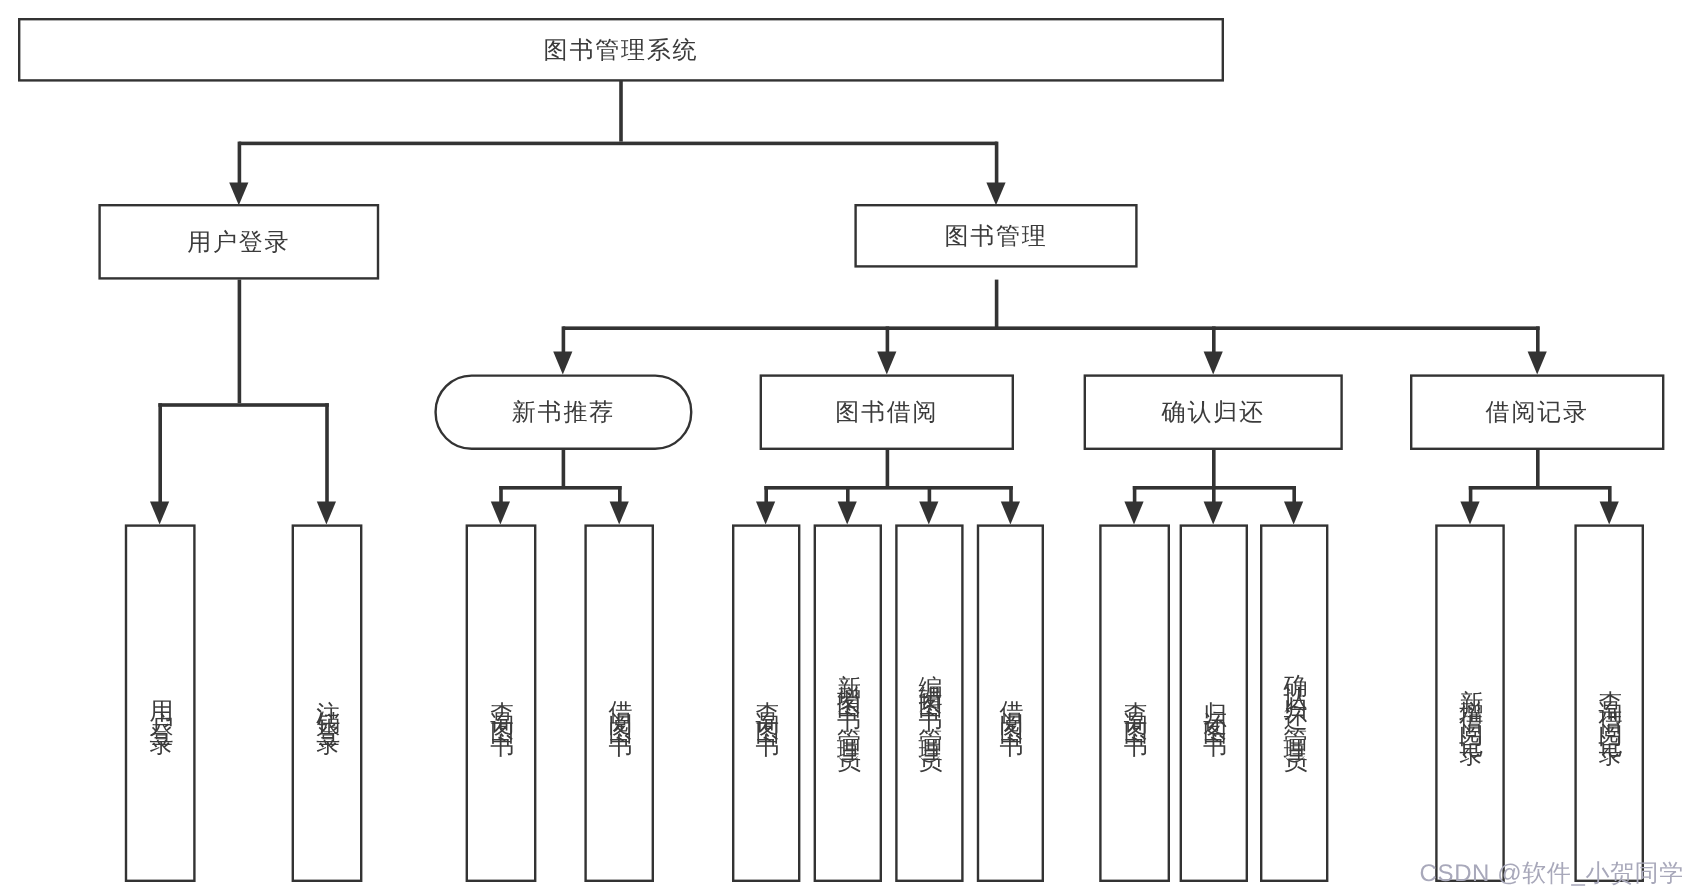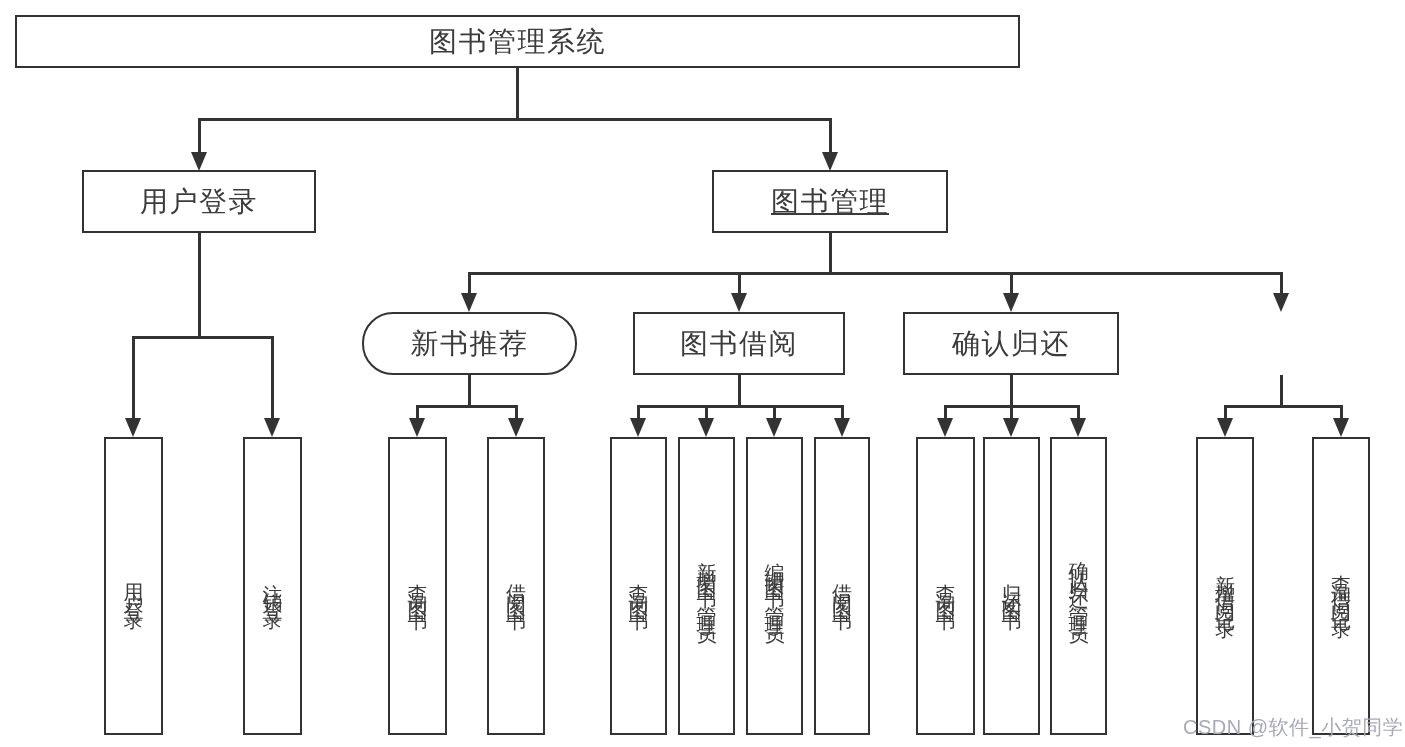--- a/index.html
+++ b/index.html
@@ -4,21 +4,21 @@
 <style>
   * { margin:0; padding:0; box-sizing:border-box; }
   html,body { background:#ffffff; }
   body { font-family:"Liberation Sans","DejaVu Sans",sans-serif; color:#3b3b3b; }
   .canvas { position:relative; width:1405px; height:747px; background:#ffffff; overflow:hidden; }
 
   .box {
     position:absolute; background:#ffffff; border:2.5px solid #333333;
     display:flex; align-items:center; justify-content:center;
   }
-  .label-h { font-size:28px; letter-spacing:1.5px; white-space:nowrap; }
+  .label-h { font-size:20px; letter-spacing:1.5px; white-space:nowrap; }
   .leaf { top:437px; height:298px; }
   .leaf .vtext {
     writing-mode:vertical-rl; text-orientation:mixed;
     font-size:20px; letter-spacing:9px; line-height:1.15; white-space:nowrap;
   }
 
   .hline { position:absolute; height:2.5px; background:#333333; }
   .vline { position:absolute; width:2.5px; background:#333333; }
   .ahead {
     position:absolute; width:0; height:0;
@@ -43,21 +43,21 @@
   <div class="vline" style="left:516px; top:67px;  height:51px;"></div>
   <div class="hline" style="left:199px; top:118px; width:632px;"></div>
   <div class="vline" style="left:198px; top:118px; height:36px;"></div>
   <div class="ahead" style="left:191px; top:152px;"></div>
   <div class="vline" style="left:829px; top:118px; height:36px;"></div>
   <div class="ahead" style="left:822px; top:152px;"></div>
 
   <div class="box" style="left:82px; top:170px; width:234px; height:63px;">
     <span class="label-h">用户登录</span>
   </div>
-  <div class="box" style="left:712px; top:170px; width:236px; height:63px;text-decoration:underline;">
+  <div class="box" style="left:712px; top:170px; width:236px; height:53px;">
     <span class="label-h">图书管理</span>
   </div>
 
   <div class="vline" style="left:198px; top:233px; height:103px;"></div>
   <div class="hline" style="left:132px; top:336px; width:142px;"></div>
   <div class="vline" style="left:132px; top:336px; height:84px;"></div>
   <div class="ahead" style="left:125px; top:418px;"></div>
   <div class="vline" style="left:271px; top:336px; height:84px;"></div>
   <div class="ahead" style="left:264px; top:418px;"></div>
 
@@ -73,20 +73,23 @@
   <div class="ahead" style="left:1273px; top:293px;"></div>
 
   <div class="box" style="left:362px; top:312px; width:215px; height:63px;border-radius:31px;">
     <span class="label-h">新书推荐</span>
   </div>
   <div class="box" style="left:633px; top:312px; width:212px; height:63px;">
     <span class="label-h">图书借阅</span>
   </div>
   <div class="box" style="left:903px; top:312px; width:216px; height:63px;">
     <span class="label-h">确认归还</span>
+  </div>
+  <div class="box" style="left:1175px; top:312px; width:212px; height:63px;">
+    <span class="label-h">借阅记录</span>
   </div>
 
   <div class="vline" style="left:468px; top:375px; height:32px;"></div>
   <div class="hline" style="left:416px; top:405px; width:102px;"></div>
   <div class="vline" style="left:416px; top:405px; height:15px;"></div>
   <div class="ahead" style="left:409px; top:418px;"></div>
   <div class="vline" style="left:515px; top:405px; height:15px;"></div>
   <div class="ahead" style="left:508px; top:418px;"></div>
 
   <div class="vline" style="left:738px; top:375px; height:32px;"></div>

